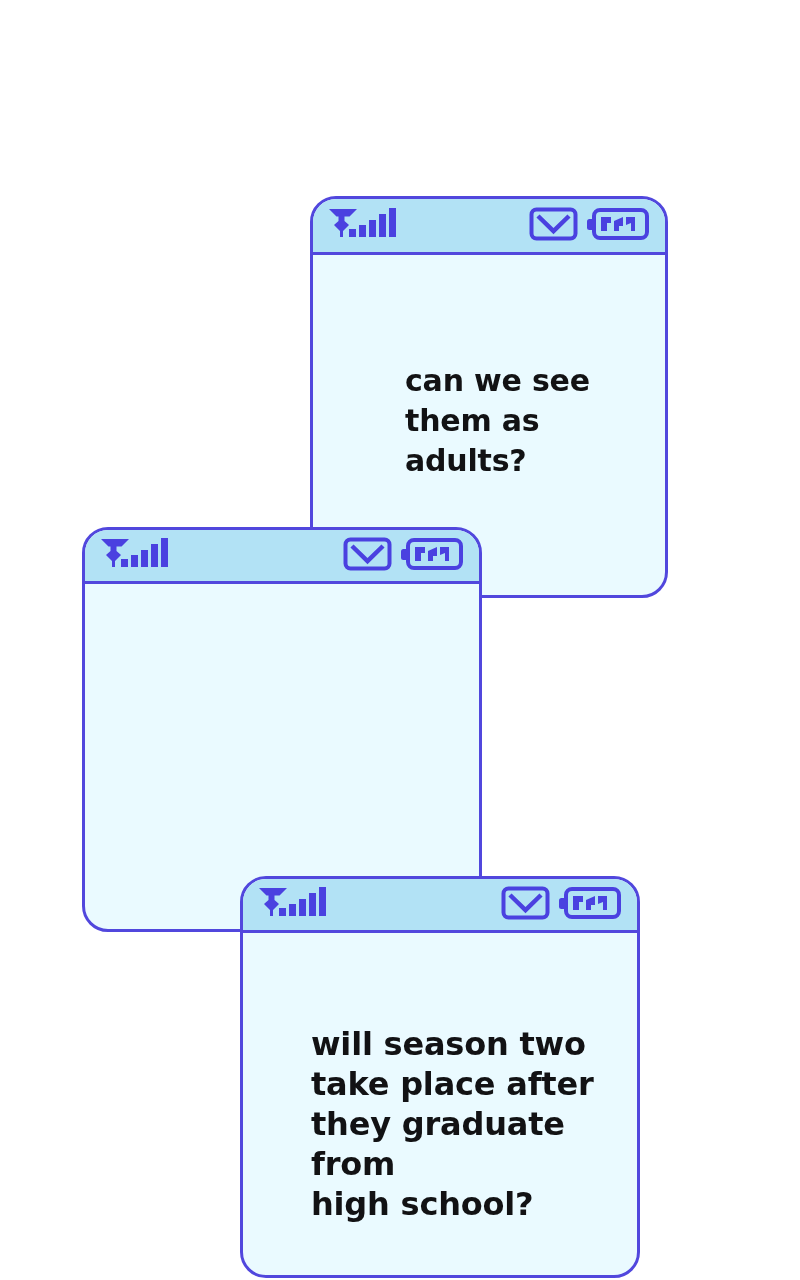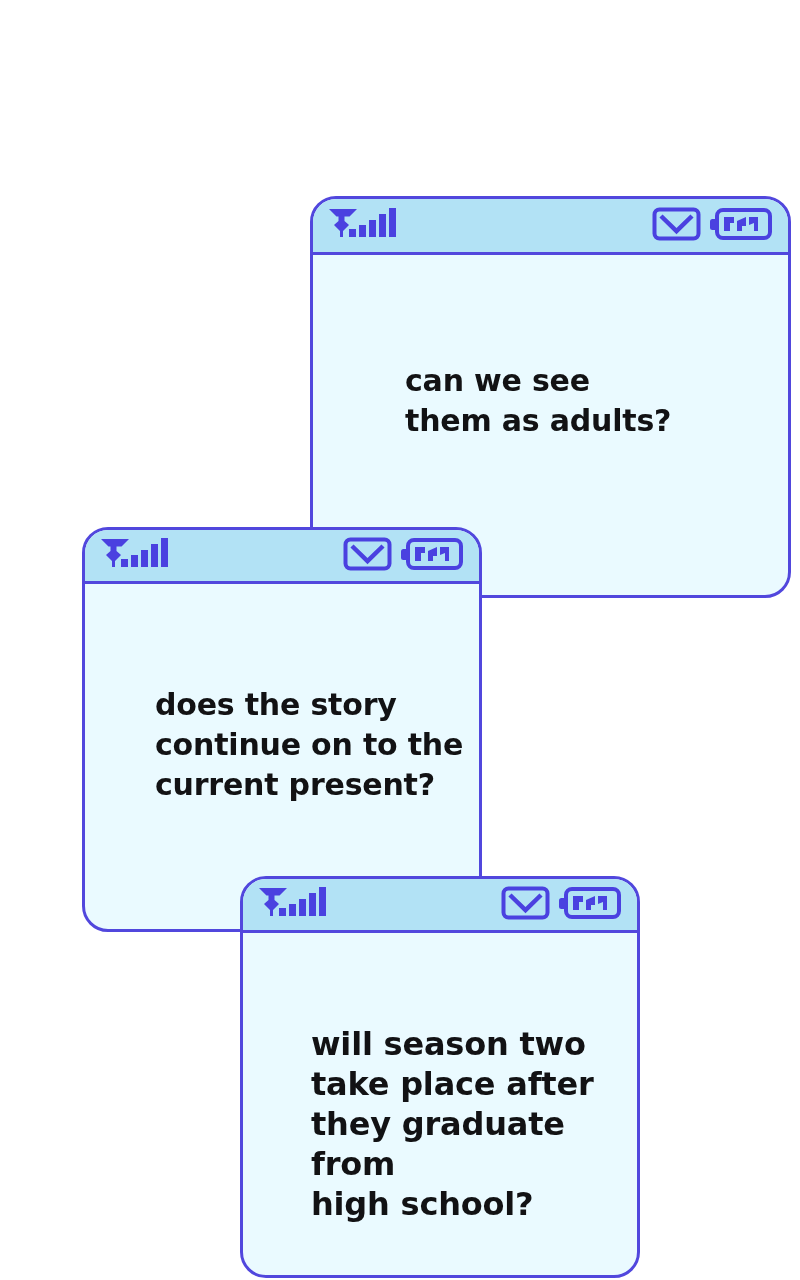--- a/index.html
+++ b/index.html
@@ -68,21 +68,21 @@
     font-family: "DejaVu Sans", "Liberation Sans", sans-serif;
     font-weight: 700;
     letter-spacing: -0.2px;
     white-space: pre-line;
   }
 
   
   #card-1 {
     left: 310px;
     top: 196px;
-    width: 481px;
+    width: 358px;
     height: 402px;
     z-index: 1;
   }
   #card-1 .status-bar { height: 56px; }
   #card-1 .card-text {
     font-size: 30px;
     line-height: 40px;
     padding: 106px 0 0 92px;
   }
 
@@ -190,25 +190,20 @@
             <rect x="7" y="2" width="53" height="28" rx="6" ry="6" fill="none" stroke="#4a41e0" stroke-width="4"></rect>
             <g fill="#4a41e0">
               <path d="M14 9 L24 9 L24 15 L20 15 L20 23 L14 23 Z"></path>
               <path d="M27 13 L36 9 L36 18 L32 18 L32 23 L27 23 Z"></path>
               <path d="M39 9 L48 9 L48 23 L44 23 L44 15 L39 17 Z"></path>
             </g>
           </svg>
         </span>
       </div>
     </div>
-    <div class="card-body">
-      <div class="card-text">does the story
-continue on to the
-current present?</div>
-    </div>
   </div>
 
   <div class="phone-card" id="card-3">
     <div class="status-bar">
       <div class="status-left">
         <span class="icon">
           <svg width="70" height="34" viewBox="0 0 70 34" xmlns="http://www.w3.org/2000/svg">
             <g fill="#4a41e0">
               <path d="M2 2 L30 2 L22.5 9.5 L17.5 9.5 L17.5 14 L22 18 L16 24 L16 30 L13 30 L13 24 L7 18 L11.5 14 L11.5 9.5 L9.5 9.5 Z"></path>
               <rect x="22" y="22" width="7" height="8"></rect>

